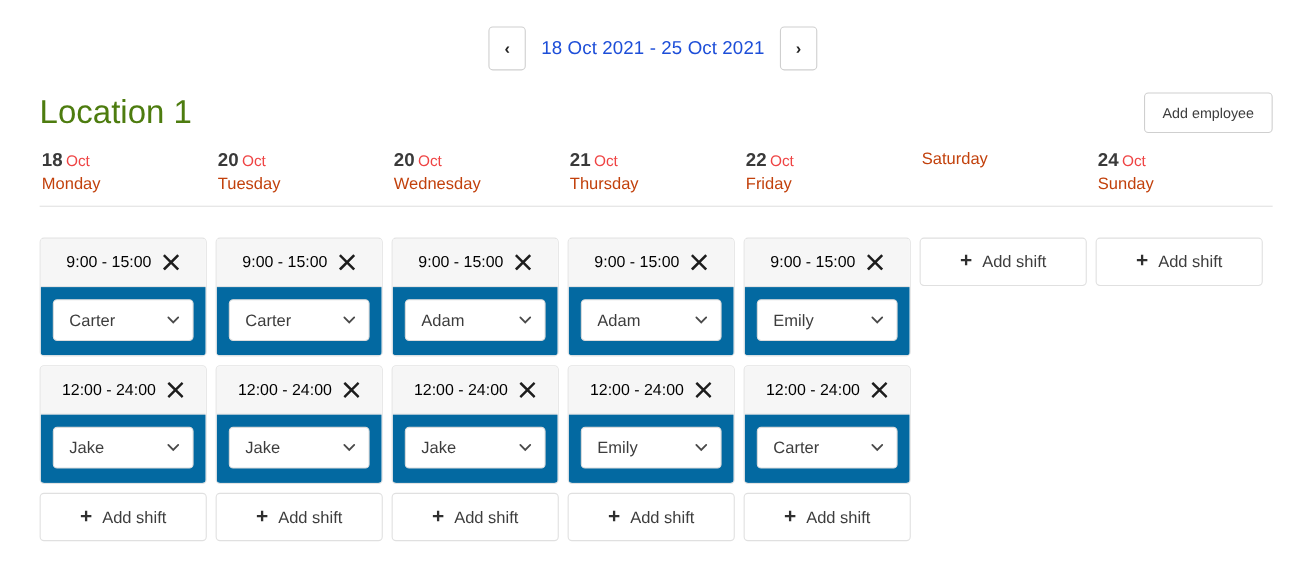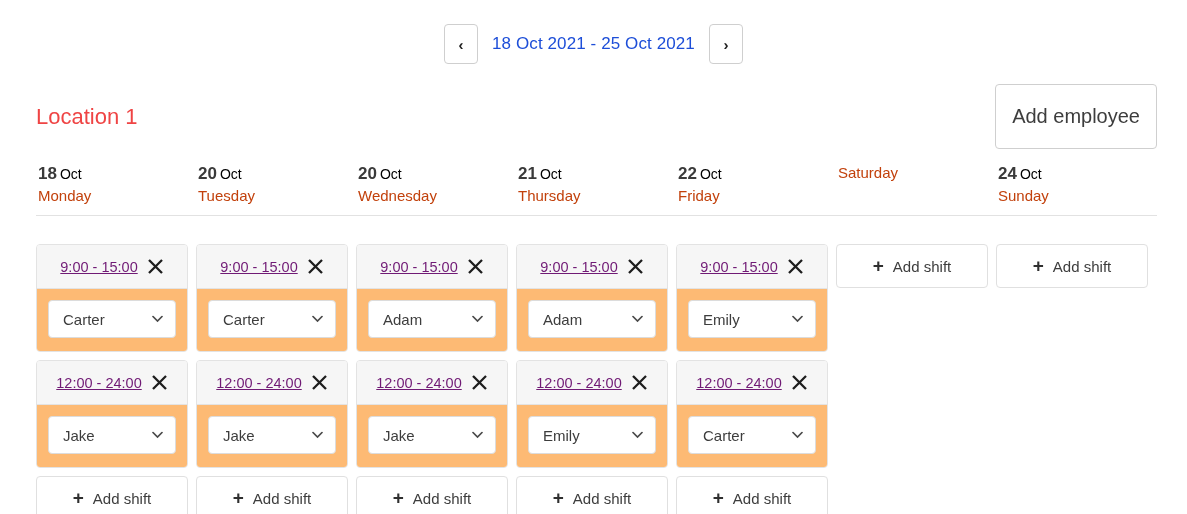--- a/index.html
+++ b/index.html
@@ -48,32 +48,32 @@
   }
 
   
   .location-row {
     display: flex;
     align-items: center;
     justify-content: space-between;
     margin: 20px 30px 0 36px;
   }
   .location-title {
-    font-size: 22px;
+    font-size: 30px;
     font-weight: 400;
-    color: #ef4444;
+    color: #4d7c0f;
   }
   .add-employee-btn {
     border: 1px solid #cfcfcf;
     border-radius: 4px;
     background: #ffffff;
     font-family: "Liberation Sans", sans-serif;
-    font-size: 20px;
+    font-size: 13px;
     color: #3d3d3d;
-    padding: 20px 16px;
+    padding: 10px 16px;
     cursor: pointer;
   }
 
   
   .grid {
     margin-left: 36px;
     margin-top: 14px;
     display: flex;
     gap: 8px;
   }
@@ -87,21 +87,21 @@
     padding-left: 2px;
     height: 46px;
   }
   .day-num {
     font-size: 17px;
     font-weight: bold;
     color: #3a3a3a;
   }
   .day-mon {
     font-size: 14px;
-    color: #000000;
+    color: #ef4444;
     margin-left: 3px;
     text-align: right;
   }
   .day-weekday {
     font-size: 15px;
     color: #c2410c;
   }
 
   .divider {
     border: 0;
@@ -128,38 +128,37 @@
     border-bottom: 1px solid #e3e3e3;
     height: 44px;
     display: flex;
     align-items: center;
     justify-content: center;
     gap: 10px;
     box-sizing: border-box;
   }
   .shift-time {
     font-size: 14.5px;
-    color: #701a75;
+    color: #000000;
     white-space: nowrap;
-    text-decoration: underline;
   }
   .close-icon {
     width: 16px;
     height: 16px;
     display: inline-flex;
     align-items: center;
     justify-content: center;
     cursor: pointer;
     flex: 0 0 auto;
   }
   .close-icon svg { display: block; }
 
   .shift-body {
     padding: 11px 11px 13px 11px;
-    background: #fdba74;
+    background: #0369a1;
   }
   .emp-select {
     width: 100%;
     height: 38px;
     box-sizing: border-box;
     border: 1px solid #dcdcdc;
     border-radius: 4px;
     background: #ffffff;
     font-family: "Liberation Sans", sans-serif;
     font-size: 15px;

